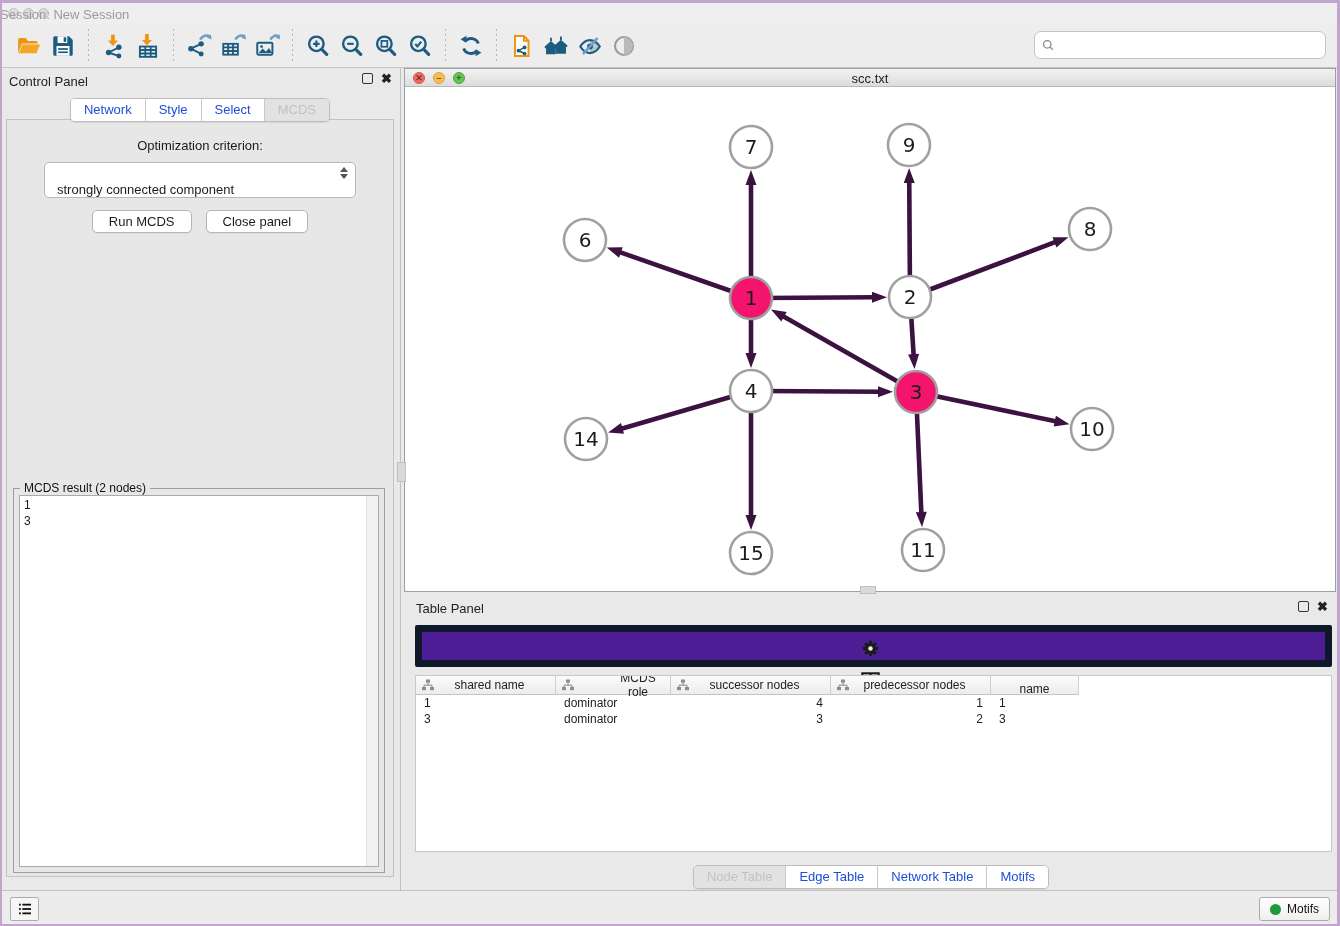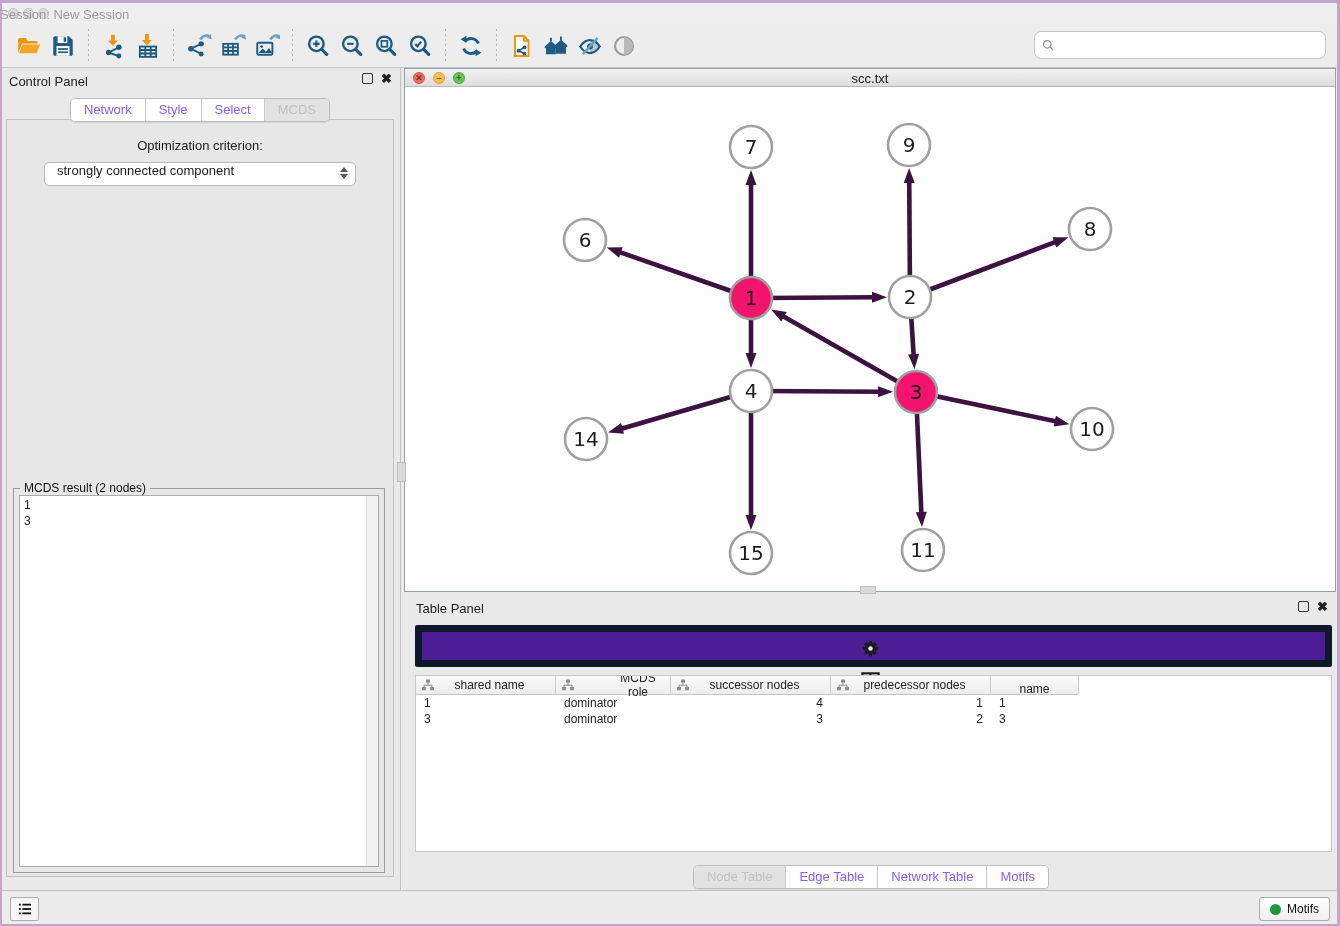--- a/index.html
+++ b/index.html
@@ -44,30 +44,30 @@
                    background:#E9E9E9; border-right:1px solid #BFBFBF; }
   .panel-head { position:relative; height:26px; }
   .panel-title { position:absolute; left:9px; top:6px; font-size:13px; color:#222; }
   .panel-btns { position:absolute; right:8px; top:5px; display:flex; gap:8px; }
   .float-glyph { width:11px; height:11px; border:1.5px solid #333; border-radius:2px; }
   .close-glyph { font-size:13px; font-weight:bold; color:#222; line-height:11px; }
 
   .tab-row { display:flex; justify-content:center; margin-top:4px; position:relative; z-index:2; }
   .tab-group { display:inline-flex; border:1px solid #BDBDBD; border-radius:5px; overflow:hidden;
                background:#fff; box-shadow:0 1px 1px rgba(0,0,0,.08); }
-  .tab { padding:3px 13px 4px; font-size:13px; background:#fff; color:#8b5cf6;
+  .tab { padding:3px 13px 4px; font-size:13px; background:#fff; color:#1d4ed8;
          border-right:1px solid #C9C9C9; cursor:default; white-space:nowrap; }
   .tab:last-child { border-right:none; }
   .tab.active { background:#E2E2E2; color:#C2C2C2; }
 
   .cp-body { position:absolute; left:6px; right:6px; top:51px; bottom:13px;
              background:#E7E7E7; border:1px solid #C2C2C2; }
   .opt-label { text-align:center; margin-top:18px; font-size:13px; color:#1a1a1a; }
-  .dropdown { position:relative; margin:9px auto 0; width:312px; height:24px; background:#fff;
-              border:1px solid #B9B9B9; border-radius:5px; display:flex; align-items:flex-start;
+  .dropdown { position:relative; margin:9px auto 0; width:312px; height:36px; background:#fff;
+              border:1px solid #B9B9B9; border-radius:5px; display:flex; align-items:flex-end;
               padding:0 24px 0 12px; font-size:13px; }
   .dd-stepper { position:absolute; right:7px; top:4px; display:flex; flex-direction:column; gap:2px; }
   .dd-stepper i { width:0; height:0; border-left:4px solid transparent; border-right:4px solid transparent; }
   .dd-up { border-bottom:5px solid #555; }
   .dd-down { border-top:5px solid #555; }
   .btn-row { display:flex; justify-content:center; gap:14px; margin-top:12px; }
   .push-btn { height:23px; padding:0 16px; background:#fff; border:1px solid #B5B5B5; border-radius:5px;
               font-size:13px; display:flex; align-items:center; box-shadow:0 1px 1px rgba(0,0,0,.05); }
 
   .result-group { position:absolute; left:6px; right:8px; top:368px; bottom:3px;
@@ -316,20 +316,24 @@
       </div>
   </div>
   <div class="cp-body">
     <div class="opt-label">Optimization criterion:</div>
     <div class="dropdown">
       <span>strongly connected component</span>
       <span class="dd-stepper">
           <i class="dd-up"></i>
           <i class="dd-down"></i>
         </span>
+    </div>
+    <div class="btn-row">
+      <div class="push-btn">Run MCDS</div>
+      <div class="push-btn">Close panel</div>
     </div>
     <div class="result-group">
       <span class="result-legend">MCDS result (2 nodes)</span>
       <div class="result-text" id="result-lines">
         <div>1</div>
           <div>3</div>
           <div class="result-scroll"></div>
       </div>
     </div>
   </div>

